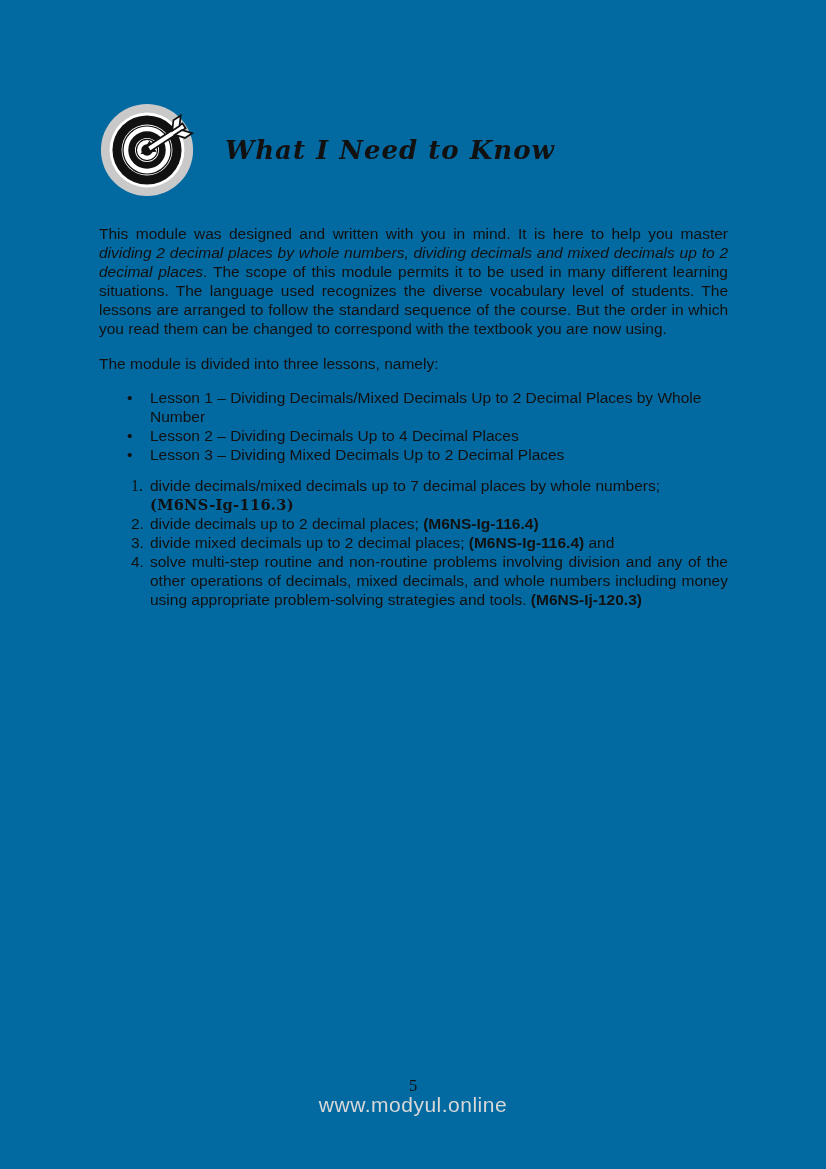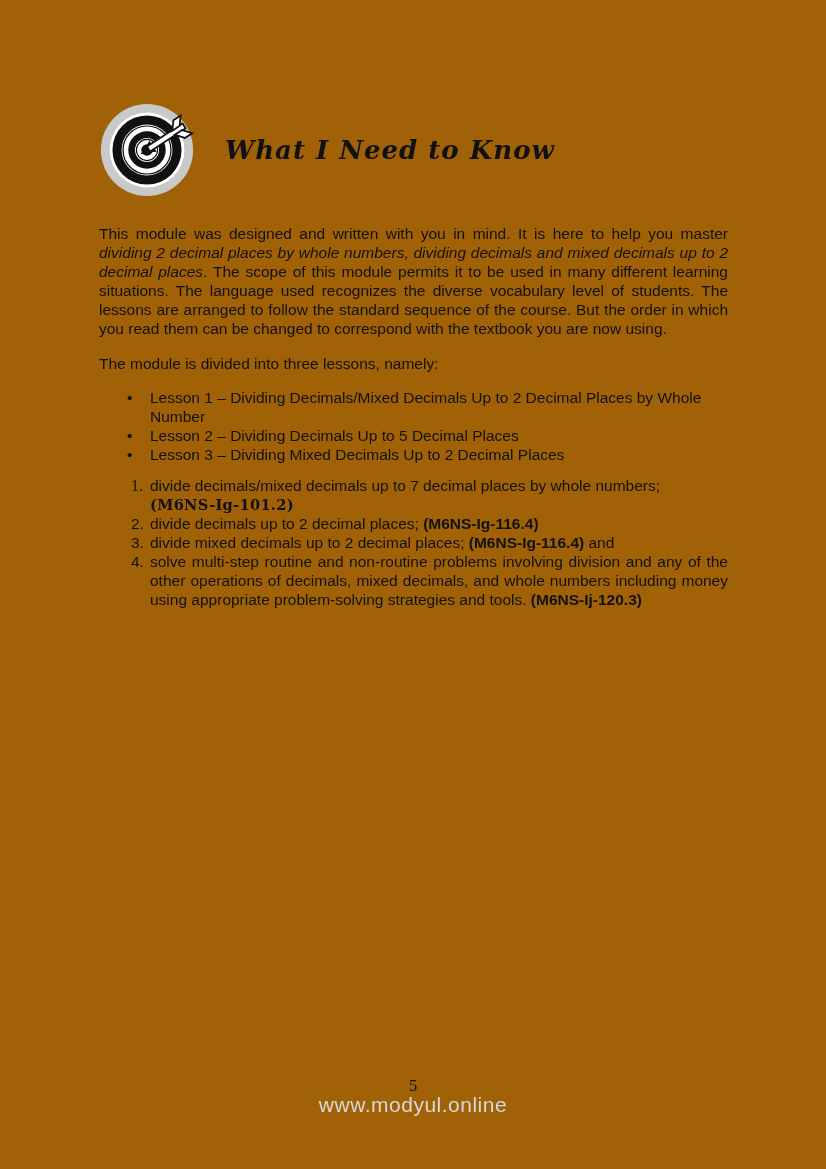--- a/index.html
+++ b/index.html
@@ -1,21 +1,21 @@
 <!DOCTYPE html>
 <html><head>
 <meta charset="utf-8">
 <style>
   html, body { margin: 0; padding: 0; background: #ffffff; }
   .page {
     position: relative;
     width: 826px;
     height: 1169px;
     margin: 0 auto;
-    background: #a16207;
+    background: #0369a1;
     font-family: "Liberation Sans", sans-serif;
     color: #111111;
     overflow: hidden;
     box-sizing: border-box;
     padding: 102px 98px 0 99px;
   }
   
   .header {
     display: flex;
     align-items: center;
@@ -118,33 +118,33 @@
 
   <p class="body-text section-heading">The module is divided into three lessons, namely:</p>
 
   <ul class="body-text lessons-list">
     <li class="item-row">
       <span class="bullet-marker">•</span>
       <span class="item-content">Lesson 1 – Dividing Decimals/Mixed Decimals Up to 2 Decimal Places by Whole Number</span>
     </li>
     <li class="item-row">
       <span class="bullet-marker">•</span>
-      <span class="item-content">Lesson 2 – Dividing Decimals Up to 5 Decimal Places</span>
+      <span class="item-content">Lesson 2 – Dividing Decimals Up to 4 Decimal Places</span>
     </li>
     <li class="item-row">
       <span class="bullet-marker">•</span>
       <span class="item-content">Lesson 3 – Dividing Mixed Decimals Up to 2 Decimal Places</span>
     </li>
   </ul>
 
 
   <ol class="body-text objectives-list">
     <li class="item-row">
       <span class="number-marker number-serif">1.</span>
-      <span class="item-content"><span>divide decimals/mixed decimals up to 7 decimal places by whole numbers;</span><br><span class="code-serif">(M6NS-Ig-101.2)</span></span>
+      <span class="item-content"><span>divide decimals/mixed decimals up to 7 decimal places by whole numbers;</span><br><span class="code-serif">(M6NS-Ig-116.3)</span></span>
     </li>
     <li class="item-row">
       <span class="number-marker">2.</span>
       <span class="item-content"><span>divide decimals up to 2 decimal places; </span><span class="code-sans">(M6NS-Ig-116.4)</span></span>
     </li>
     <li class="item-row">
       <span class="number-marker">3.</span>
       <span class="item-content"><span>divide mixed decimals up to 2 decimal places; </span><span class="code-sans">(M6NS-Ig-116.4)</span><span> and</span></span>
     </li>
     <li class="item-row">

